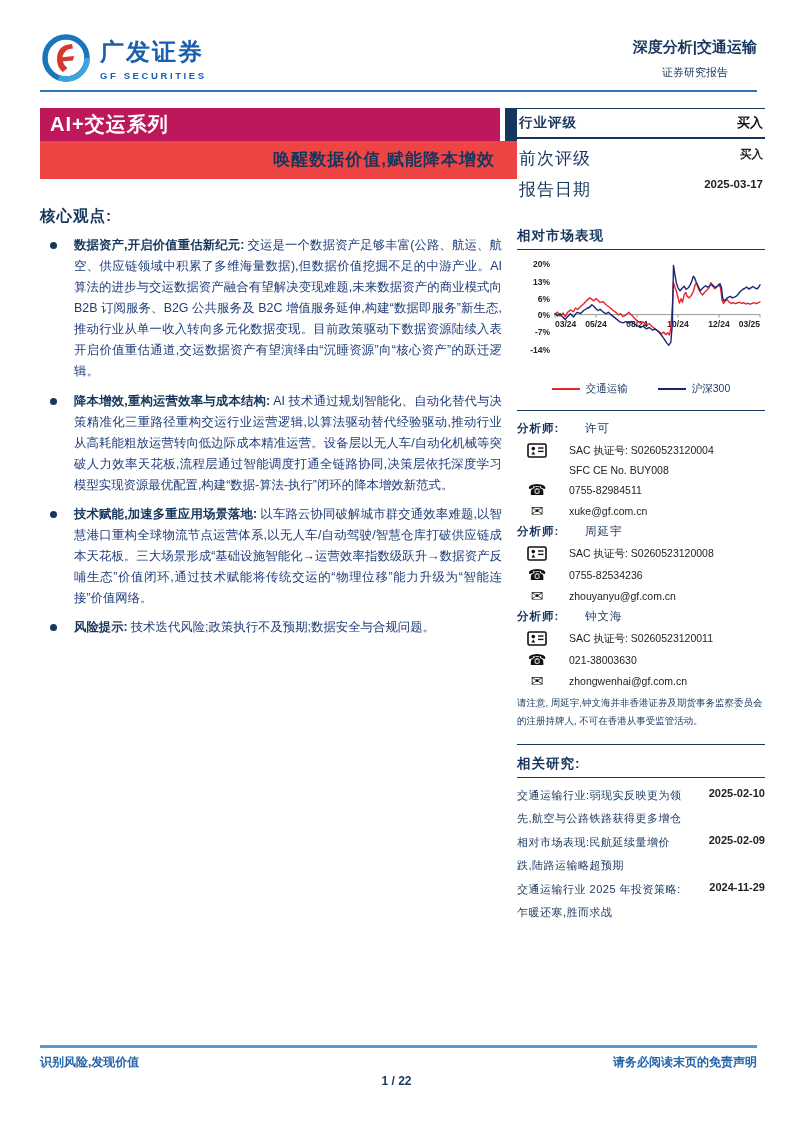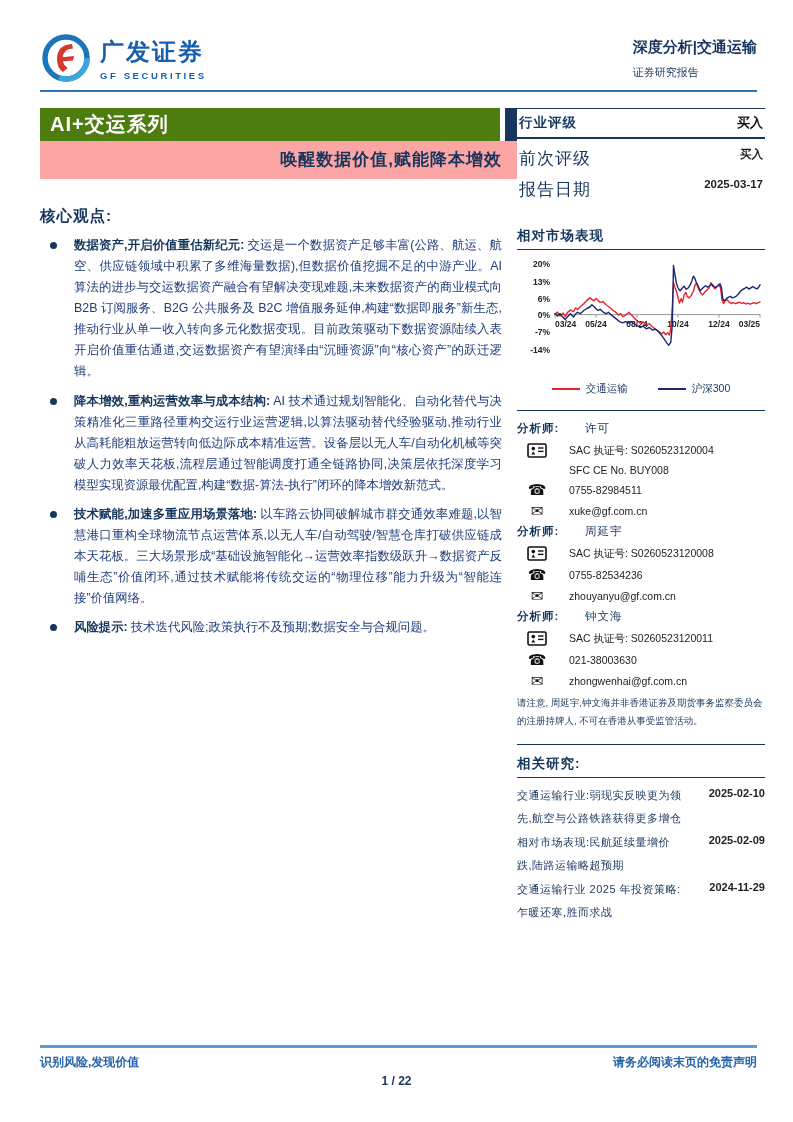--- a/index.html
+++ b/index.html
@@ -5,33 +5,33 @@
   * { margin:0; padding:0; box-sizing:border-box; }
   body { width:793px; height:1122px; background:#ffffff; position:relative;
          font-family:"Liberation Sans","DejaVu Sans",sans-serif; }
   .page { position:absolute; inset:0; background:#fff; overflow:hidden; }
 
   
   .header { position:absolute; top:32px; left:40px; right:36px; display:flex; justify-content:space-between; }
   .logo { display:flex; align-items:center; gap:8px; }
   .logo-text .cn { font-size:24px; font-weight:bold; color:#1a5fae; letter-spacing:2px; }
   .logo-text .en { font-size:9.5px; font-weight:bold; color:#1a5fae; letter-spacing:2.6px; margin-top:2px; }
-  .header-right { text-align:left; padding-top:6px; }
+  .header-right { text-align:center; padding-top:6px; }
   .header-right .category { font-size:15px; font-weight:bold; color:#17365d; }
   .header-right .rtype { font-size:11px; color:#17365d; margin-top:8px; }
   .header-rule { position:absolute; top:90px; left:40px; right:36px; height:2px; background:#2e75b6; }
 
   
   .title-row { position:absolute; top:108px; left:40px; display:flex; gap:5px; }
-  .title-bar { width:460px; height:33px; background:#4d7c0f; color:#fff; font-size:20px;
+  .title-bar { width:460px; height:33px; background:#be185d; color:#fff; font-size:20px;
                font-weight:bold; line-height:33px; padding-left:10px; letter-spacing:1px; }
   .title-accent { width:12px; height:33px; background:#17365d; }
-  .subtitle-bar { position:absolute; top:141px; left:40px; width:477px; height:38px; background:#fca5a5;
+  .subtitle-bar { position:absolute; top:141px; left:40px; width:477px; height:38px; background:#ef4444;
                   color:#17365d; font-size:17px; font-weight:bold; line-height:38px;
-                  text-align:right; padding-right:15px; letter-spacing:1px; }
+                  text-align:right; padding-right:22px; letter-spacing:1px; }
 
   
   .left-col { position:absolute; top:206px; left:40px; width:462px; }
   .core-heading { font-size:15.5px; font-weight:bold; color:#17365d; margin-bottom:8px; letter-spacing:1px; }
   .bullets { list-style:none; }
   .bullets li { position:relative; padding-left:34px; margin-bottom:8px; font-size:12.4px;
                 line-height:1.70; color:#1f3c7a; text-align:justify; }
   .bullets li::before { content:""; position:absolute; left:10px; top:7px; width:7px; height:7px;
                         border-radius:50%; background:#17365d; }
   .bullets b { color:#17365d; margin-right:3px; }

